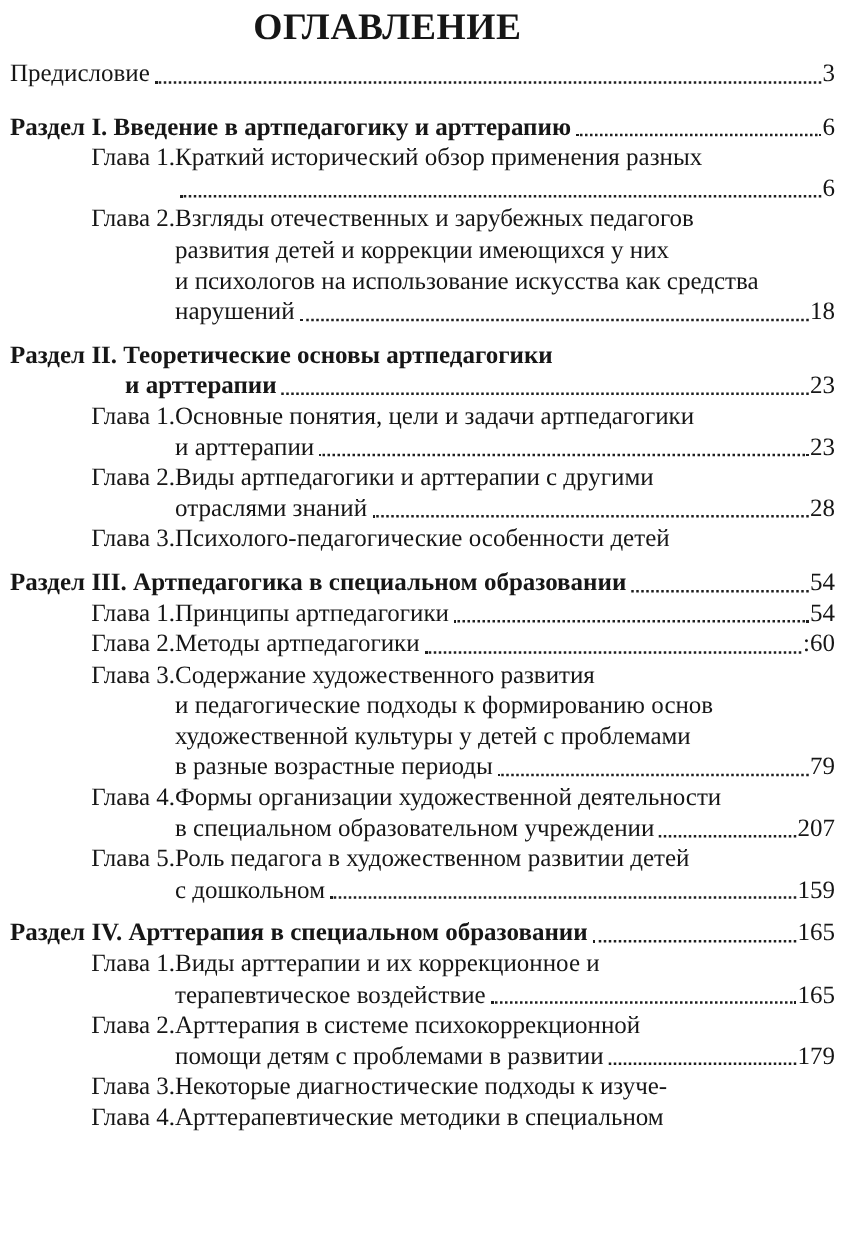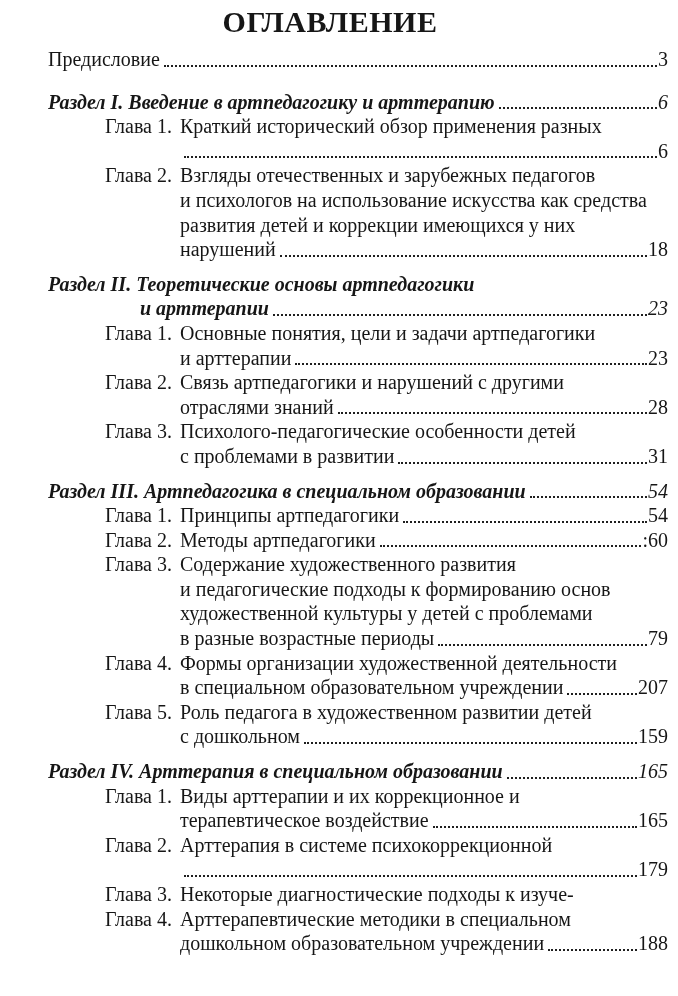--- a/index.html
+++ b/index.html
@@ -6,21 +6,20 @@
   body {
     width: 678px;
     height: 996px;
     background: #ffffff;
     color: #161616;
     font-family: "Liberation Serif", "DejaVu Serif", serif;
     overflow: hidden;
   }
   .page {
     padding: 6px 10px 0 8px;
-    margin-left: 40px;
   }
   .toc-title {
     font-size: 30px;
     font-weight: 700;
     line-height: 32px;
     text-align: center;
     letter-spacing: 0.5px;
     position: relative;
     left: -28px;
     margin: 0 0 9px 0;
@@ -29,25 +28,25 @@
     display: flex;
     flex-direction: column;
   }
   .row {
     display: flex;
     align-items: baseline;
     font-size: 20px;
     line-height: 24.6px;
     white-space: nowrap;
   }
-  .bold { font-weight: 700; font-style: italic; }
+  .bold { font-weight: 700; }
   .preface-row { margin-bottom: 8px; text-align: center; }
   .sec { margin-top: 10px; }
   .ind-sec { padding-left: 92px; }
-  .ch-first { padding-left: 57px; }
+  .ch-first { padding-left: 57px; text-align: right; }
   .ch-cont { padding-left: 132px; }
   .ch-label { flex: 0 0 75px; }
   .t { flex: 0 0 auto; }
   .leader {
     flex: 1 1 auto;
     min-width: 8px;
     height: 0;
     align-self: flex-end;
     border-bottom: 2px dotted #1f1f1f;
     margin: 0 1px 5px 4px;
@@ -84,24 +83,24 @@
       </div>
       <div class="row ch-cont">
         <span class="leader"></span>
         <span class="pg">6</span>
       </div>
       <div class="row ch-first">
         <span class="ch-label">Глава 2.</span>
         <span class="t">Взгляды отечественных и зарубежных педагогов</span>
       </div>
       <div class="row ch-cont">
+        <span class="t">развития детей и коррекции имеющихся у них</span>
+      </div>
+      <div class="row ch-cont">
         <span class="t">и психологов на использование искусства как средства</span>
-      </div>
-      <div class="row ch-cont">
-        <span class="t">развития детей и коррекции имеющихся у них</span>
       </div>
       <div class="row ch-cont">
         <span class="t">нарушений</span>
         <span class="leader"></span>
         <span class="pg">18</span>
       </div>
     </div>
 
     <div class="sec">
       <div class="row bold">
@@ -116,36 +115,31 @@
         <span class="ch-label">Глава 1.</span>
         <span class="t">Основные понятия, цели и задачи артпедагогики</span>
       </div>
       <div class="row ch-cont">
         <span class="t">и арттерапии</span>
         <span class="leader"></span>
         <span class="pg">23</span>
       </div>
       <div class="row ch-first">
         <span class="ch-label">Глава 2.</span>
-        <span class="t">Связь артпедагогики и нарушений с другими</span>
+        <span class="t">Виды артпедагогики и арттерапии с другими</span>
       </div>
       <div class="row ch-cont">
         <span class="t">отраслями знаний</span>
         <span class="leader"></span>
         <span class="pg">28</span>
       </div>
       <div class="row ch-first">
         <span class="ch-label">Глава 3.</span>
         <span class="t">Психолого-педагогические особенности детей</span>
       </div>
-      <div class="row ch-cont">
-        <span class="t">с проблемами в развитии</span>
-        <span class="leader"></span>
-        <span class="pg">31</span>
-      </div>
     </div>
 
     <div class="sec">
       <div class="row bold">
         <span class="t">Раздел III. Артпедагогика в специальном образовании</span>
         <span class="leader"></span>
         <span class="pg">54</span>
       </div>
       <div class="row ch-first">
         <span class="ch-label">Глава 1.</span>
@@ -207,32 +201,28 @@
       <div class="row ch-cont">
         <span class="t">терапевтическое воздействие</span>
         <span class="leader"></span>
         <span class="pg">165</span>
       </div>
       <div class="row ch-first">
         <span class="ch-label">Глава 2.</span>
         <span class="t">Арттерапия в системе психокоррекционной</span>
       </div>
       <div class="row ch-cont">
+        <span class="t">помощи детям с проблемами в развитии</span>
         <span class="leader"></span>
         <span class="pg">179</span>
       </div>
       <div class="row ch-first">
         <span class="ch-label">Глава 3.</span>
         <span class="t">Некоторые диагностические подходы к изуче-</span>
       </div>
       <div class="row ch-first">
         <span class="ch-label">Глава 4.</span>
         <span class="t">Арттерапевтические методики в специальном</span>
       </div>
-      <div class="row ch-cont">
-        <span class="t">дошкольном образовательном учреждении</span>
-        <span class="leader"></span>
-        <span class="pg">188</span>
-      </div>
     </div>
 
   </div>
 </div>
 
 </body></html>

